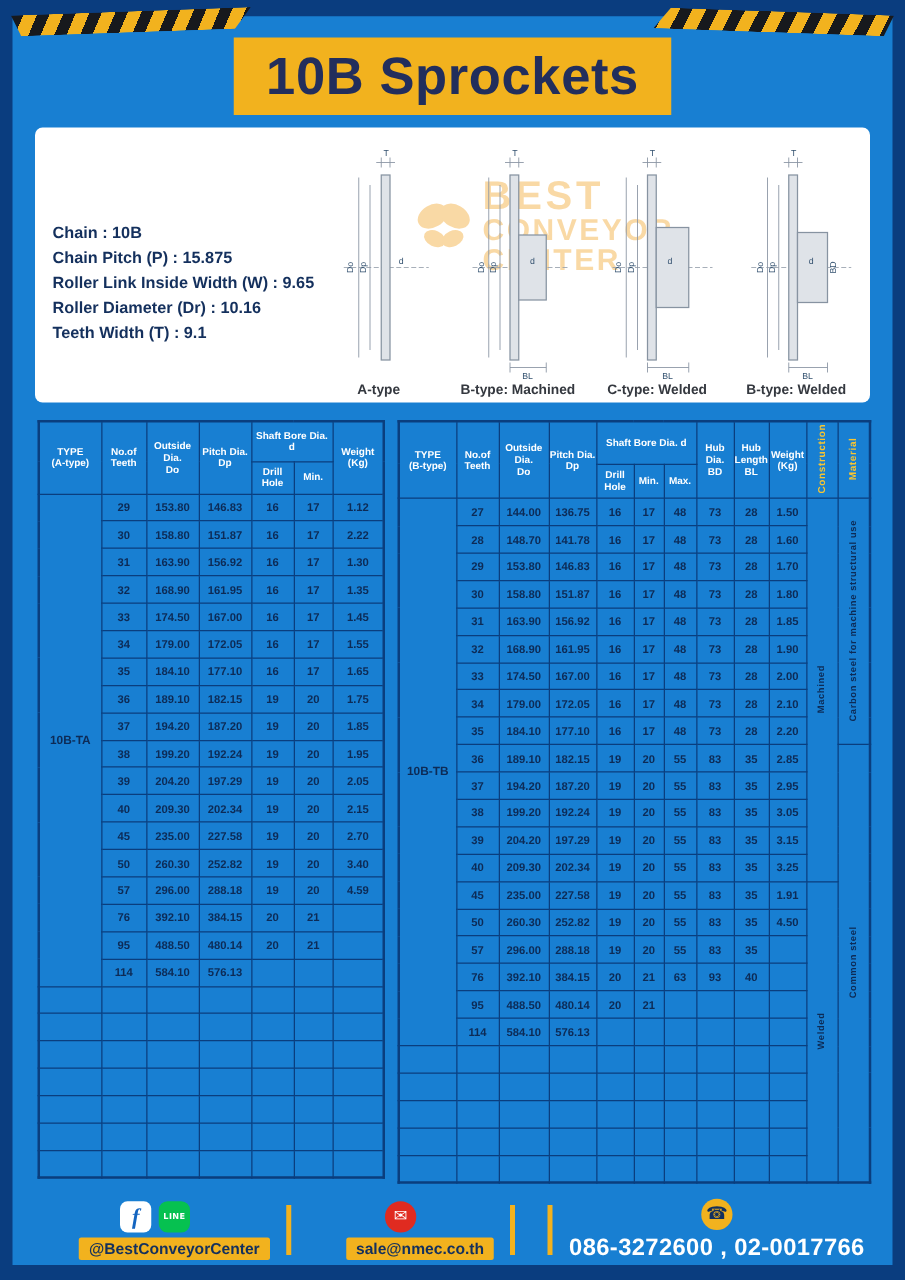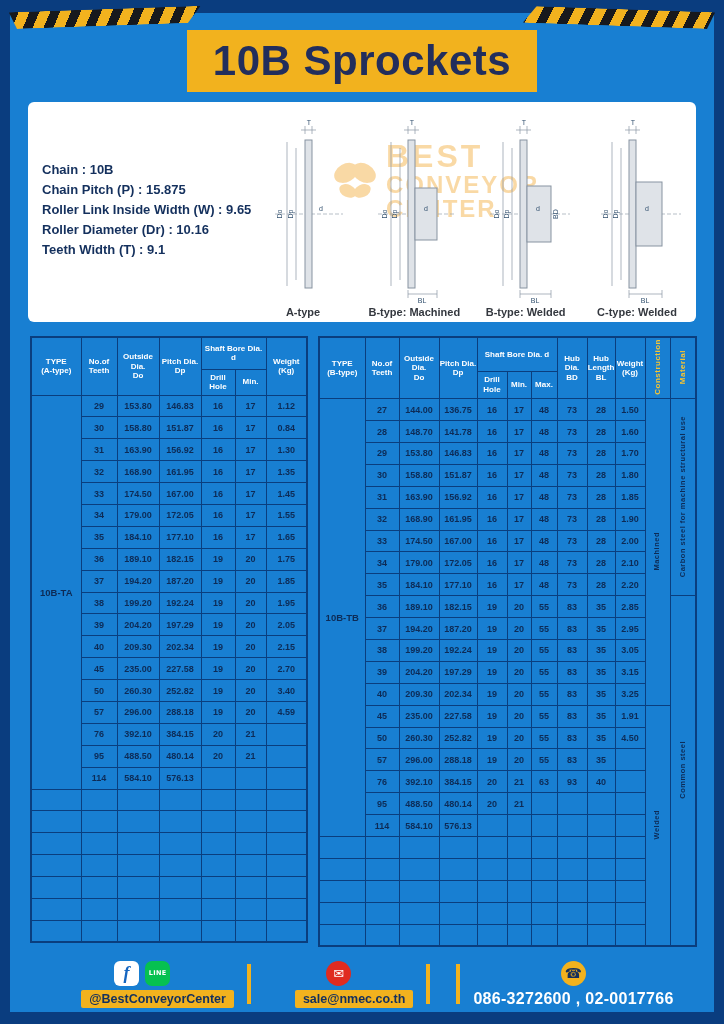--- a/index.html
+++ b/index.html
@@ -14,21 +14,21 @@
   .hazard{position:absolute;height:17px;width:192px;z-index:60;
     background:repeating-linear-gradient(115deg,#17191d 0 9px,var(--accentYellow,#f2b21e) 9px 19px);}
   .hazard.left{left:9px;top:9px;transform:rotate(-2deg);clip-path:polygon(0 0,100% 0,93% 100%,4% 100%);}
   .hazard.right{right:9px;top:9px;transform:rotate(2deg);clip-path:polygon(7% 0,100% 0,96% 100%,0 100%);}
   
   .title-banner{position:absolute;left:187px;top:30px;width:350px;height:62px;
     background:var(--accentYellow,#f2b21e);display:flex;align-items:center;justify-content:center;z-index:5;}
   .title-banner h1{margin:0;font-size:42px;font-weight:bold;color:var(--titleNavy,#222e5c);letter-spacing:.5px;}
   
   .info-panel{position:absolute;left:28px;top:102px;width:668px;height:220px;background:#fff;border-radius:6px;z-index:2;}
-  .specs{position:absolute;left:14px;top:60px;display:flex;flex-direction:column;gap:5px;z-index:3;}
+  .specs{position:absolute;left:14px;top:76px;display:flex;flex-direction:column;gap:5px;z-index:3;}
   .spec-line{font-size:13px;font-weight:bold;color:#14305d;white-space:nowrap;}
   .watermark{position:absolute;left:300px;top:38px;display:flex;align-items:center;gap:4px;opacity:.42;z-index:1;}
   .watermark .wm-text{color:#f2a52c;font-weight:bold;line-height:1.02;text-align:left;}
   .wm-l1{font-size:32px;letter-spacing:3px;}
   .wm-l2,.wm-l3{font-size:24px;letter-spacing:2px;}
   .figs{position:absolute;left:222px;top:6px;width:440px;height:210px;display:flex;justify-content:space-between;z-index:2;align-items:flex-end;}
   .fig{display:flex;flex-direction:column;align-items:center;width:106px;}
   .fig svg .metal{fill:#dfe3e8;stroke:#8793a1;stroke-width:1;}
   .fig svg .dim{stroke:#8a95a3;stroke-width:.7;}
   .fig svg .cl{stroke:#9aa4af;stroke-width:.7;stroke-dasharray:4 2;}
@@ -57,21 +57,21 @@
   .icon{width:25px;height:25px;display:flex;align-items:center;justify-content:center;
     font-family:"DejaVu Sans",sans-serif;}
   .icon.fb{background:#fff;color:#1465c0;font-weight:bold;font-style:italic;font-size:18px;
     border-radius:6px;font-family:"Liberation Serif",serif;}
   .icon.ln{background:var(--lineGreen,#06c150);color:#fff;font-size:6.5px;font-weight:bold;border-radius:7px;letter-spacing:.3px;}
   .icon.ml{background:var(--mailRed,#e02b20);color:#fff;border-radius:50%;font-size:13px;}
   .icon.gl{background:#fff;border-radius:50%;}
   .icon.ph{background:var(--accentYellow,#f2b21e);border-radius:50%;color:#14305d;font-size:14px;}
   .f-label{background:var(--accentYellow,#f2b21e);color:#14305d;font-weight:bold;font-size:12.5px;
     padding:2px 8px;border-radius:2px;white-space:nowrap;margin-left:31px;}
-  .f-phone-text{color:#fff;font-weight:bold;font-size:16px;letter-spacing:.3px;white-space:nowrap;}
+  .f-phone-text{color:#fff;font-weight:bold;font-size:19px;letter-spacing:.3px;white-space:nowrap;}
   .f-sep{width:4px;height:40px;background:var(--accentYellow,#f2b21e);margin:0 13px;}
 </style>
 </head>
 <body>
 
 <div class="hazard left"></div>
 <div class="hazard right"></div>
 
 <div class="title-banner">
   <h1>10B Sprockets</h1>
@@ -136,59 +136,59 @@
         <line class="dim" x1="44" y1="176" x2="73" y2="176"></line>
         <line class="dim" x1="44" y1="172" x2="44" y2="180"></line>
         <line class="dim" x1="73" y1="172" x2="73" y2="180"></line>
         <text x="58" y="185" text-anchor="middle">BL</text>
       </svg>
       <div class="fig-caption">B-type: Machined</div>
     </div>
     <div class="fig">
       <svg viewBox="0 0 100 186" width="100" height="188">
         <line class="cl" x1="14" y1="96" x2="94" y2="96"></line>
+        <rect class="metal" x="42" y="22" width="7" height="148"></rect>
+        <rect class="metal" x="49" y="64" width="26" height="64"></rect>
+        <line class="dim" x1="38" y1="12" x2="53" y2="12"></line>
+        <line class="dim" x1="42" y1="8" x2="42" y2="16"></line>
+        <line class="dim" x1="49" y1="8" x2="49" y2="16"></line>
+        <text x="46" y="7" text-anchor="middle">T</text>
+        <line class="dim" x1="25" y1="24" x2="25" y2="168"></line>
+        <line class="dim" x1="34" y1="30" x2="34" y2="162"></line>
+        <text x="21" y="96" text-anchor="middle" transform="rotate(-90 21 96)">Do</text>
+        <text x="31" y="96" text-anchor="middle" transform="rotate(-90 31 96)">Dp</text>
+        <text x="58" y="93">d</text>
+        <line class="dim" x1="42" y1="176" x2="75" y2="176"></line>
+        <line class="dim" x1="42" y1="172" x2="42" y2="180"></line>
+        <line class="dim" x1="75" y1="172" x2="75" y2="180"></line>
+        <text x="58" y="185" text-anchor="middle">BL</text>
+      </svg>
+      <div class="fig-caption">C-type: Welded</div>
+    </div>
+    <div class="fig">
+      <svg viewBox="0 0 100 186" width="100" height="188">
+        <line class="cl" x1="14" y1="96" x2="94" y2="96"></line>
         <rect class="metal" x="44" y="22" width="7" height="148"></rect>
         <rect class="metal" x="51" y="68" width="24" height="56"></rect>
         <line class="dim" x1="40" y1="12" x2="55" y2="12"></line>
         <line class="dim" x1="44" y1="8" x2="44" y2="16"></line>
         <line class="dim" x1="51" y1="8" x2="51" y2="16"></line>
         <text x="48" y="7" text-anchor="middle">T</text>
         <line class="dim" x1="27" y1="24" x2="27" y2="168"></line>
         <line class="dim" x1="36" y1="30" x2="36" y2="162"></line>
         <text x="23" y="96" text-anchor="middle" transform="rotate(-90 23 96)">Do</text>
         <text x="33" y="96" text-anchor="middle" transform="rotate(-90 33 96)">Dp</text>
         <text x="60" y="93">d</text>
         <text x="82" y="96" text-anchor="middle" transform="rotate(-90 82 96)">BD</text>
         <line class="dim" x1="44" y1="176" x2="75" y2="176"></line>
         <line class="dim" x1="44" y1="172" x2="44" y2="180"></line>
         <line class="dim" x1="75" y1="172" x2="75" y2="180"></line>
         <text x="59" y="185" text-anchor="middle">BL</text>
       </svg>
       <div class="fig-caption">B-type: Welded</div>
-    </div>
-    <div class="fig">
-      <svg viewBox="0 0 100 186" width="100" height="188">
-        <line class="cl" x1="14" y1="96" x2="94" y2="96"></line>
-        <rect class="metal" x="42" y="22" width="7" height="148"></rect>
-        <rect class="metal" x="49" y="64" width="26" height="64"></rect>
-        <line class="dim" x1="38" y1="12" x2="53" y2="12"></line>
-        <line class="dim" x1="42" y1="8" x2="42" y2="16"></line>
-        <line class="dim" x1="49" y1="8" x2="49" y2="16"></line>
-        <text x="46" y="7" text-anchor="middle">T</text>
-        <line class="dim" x1="25" y1="24" x2="25" y2="168"></line>
-        <line class="dim" x1="34" y1="30" x2="34" y2="162"></line>
-        <text x="21" y="96" text-anchor="middle" transform="rotate(-90 21 96)">Do</text>
-        <text x="31" y="96" text-anchor="middle" transform="rotate(-90 31 96)">Dp</text>
-        <text x="58" y="93">d</text>
-        <line class="dim" x1="42" y1="176" x2="75" y2="176"></line>
-        <line class="dim" x1="42" y1="172" x2="42" y2="180"></line>
-        <line class="dim" x1="75" y1="172" x2="75" y2="180"></line>
-        <text x="58" y="185" text-anchor="middle">BL</text>
-      </svg>
-      <div class="fig-caption">C-type: Welded</div>
     </div>
   </div>
 </div>
 
 <table class="spec-table tleft">
   <colgroup>
     <col style="width:50px">
       <col style="width:36px">
       <col style="width:42px">
       <col style="width:42px">
@@ -225,21 +225,21 @@
         <td>16</td>
         <td>17</td>
         <td>1.12</td>
       </tr>
       <tr>
         <td>30</td>
         <td>158.80</td>
         <td>151.87</td>
         <td>16</td>
         <td>17</td>
-        <td>0.84</td>
+        <td>2.22</td>
       </tr>
       <tr>
         <td>31</td>
         <td>163.90</td>
         <td>156.92</td>
         <td>16</td>
         <td>17</td>
         <td>1.30</td>
       </tr>
       <tr>

